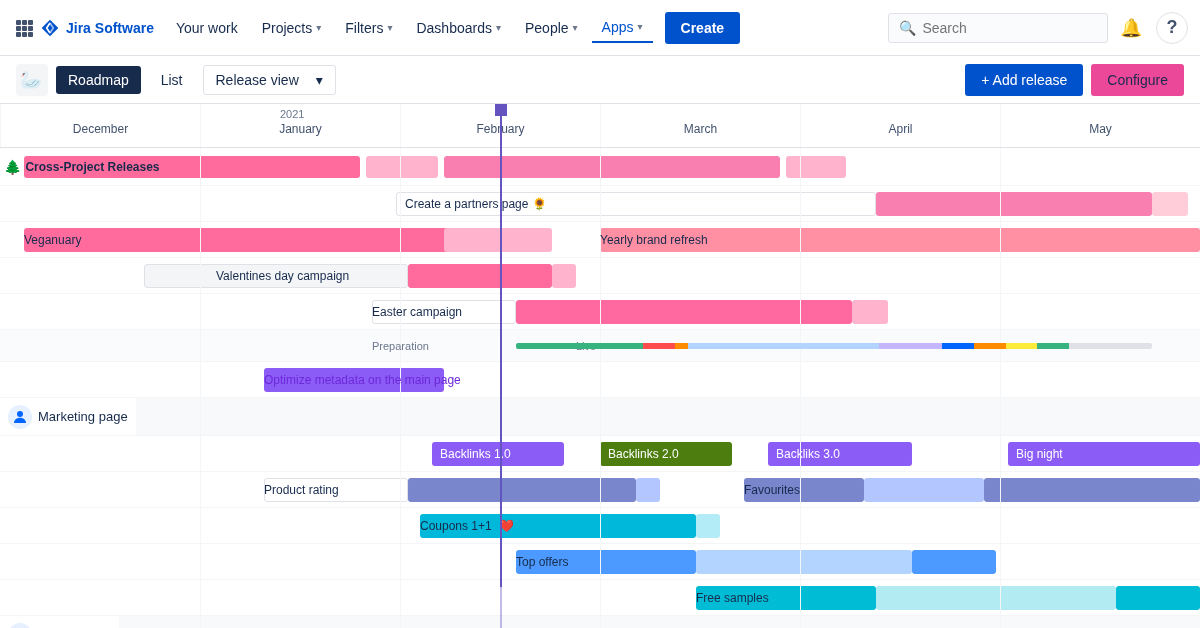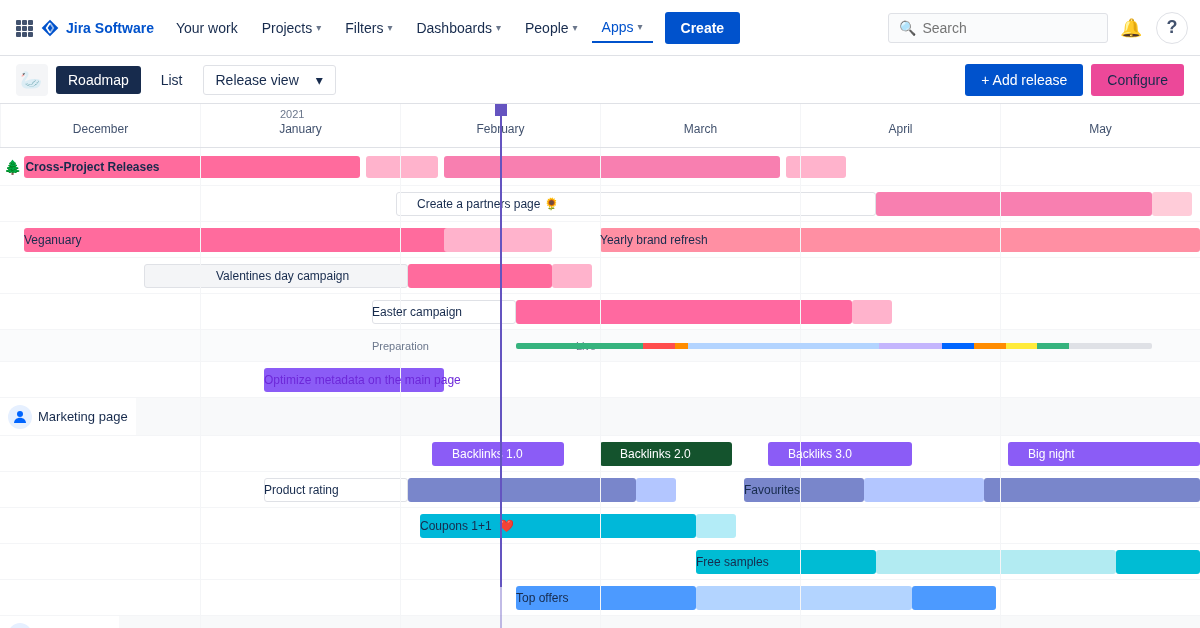--- a/index.html
+++ b/index.html
@@ -44,21 +44,21 @@
     .timeline-header { display: flex; border-bottom: 1px solid #dfe1e6; background: #fff; position: relative; }
     .month-col { flex: 1; text-align: center; padding: 4px 0 6px; font-size: 12px; color: #6b778c; border-left: 1px solid #f4f5f7; position: relative; }
 
     
     .gantt-area { position: relative; overflow: hidden; }
     .gantt-row { position: relative; height: 36px; border-bottom: 1px solid #f4f5f7; display: flex; align-items: center; }
     .team-label { position: absolute; left: 0; display: flex; align-items: center; gap: 6px; padding: 0 8px; font-size: 13px; font-weight: 500; color: #172b4d; height: 100%; background: rgba(255,255,255,0.9); z-index: 3; }
     .team-icon { width: 24px; height: 24px; border-radius: 50%; display: flex; align-items: center; justify-content: center; font-size: 14px; }
 
     
-    .bar { position: absolute; height: 24px; border-radius: 3px; display: flex; align-items: center; padding: 0 20px; font-size: 12px; font-weight: 500; white-space: nowrap; overflow: hidden; top: 50%; transform: translateY(-50%); cursor: pointer; }
+    .bar { position: absolute; height: 24px; border-radius: 3px; display: flex; align-items: center; padding: 0 8px; font-size: 12px; font-weight: 500; white-space: nowrap; overflow: hidden; top: 50%; transform: translateY(-50%); cursor: pointer; }
 
     
     .bar-pink { background: #ff6b9d; color: #fff; }
     .bar-pink-light { background: #ffb3cc; color: #172b4d; }
     .bar-outline { background: #fff; border: 1px solid #dfe1e6; color: #172b4d; }
   </style>
 </head>
 <body>
 
 <nav class="top-nav">
@@ -266,21 +266,21 @@
           </svg>
         </div>
         <span>Marketing page</span>
       </div>
     </div>
 
     <div class="gantt-row" style="height:36px;border-bottom:1px solid #f4f5f7;">
       <div class="bar" style="left:36%;width:11%;height:24px;background:#8b5cf6;color:#fff;font-size:12px;">
         <span>Backlinks 1.0</span>
       </div>
-      <div class="bar" style="left:50%;width:11%;height:24px;background:#14532d;color:#fff;font-size:12px;">
+      <div class="bar" style="left:50%;width:11%;height:24px;background:#4d7c0f;color:#fff;font-size:12px;">
         <span>Backlinks 2.0</span>
       </div>
       <div class="bar" style="left:64%;width:12%;height:24px;background:#8b5cf6;color:#fff;font-size:12px;">
         <span>Backliks 3.0</span>
       </div>
       <div class="bar" style="left:84%;width:16%;height:24px;background:#8b5cf6;color:#fff;font-size:12px;">
         <span>Big night</span>
       </div>
     </div>
 
@@ -308,41 +308,41 @@
         <span>Coupons 1+1</span>
         <span style="margin-left:4px;color:red;">❤️</span>
       </span>
 
       <div class="bar" style="left:35%;width:23%;height:24px;background:#00b8d9;"></div>
 
       <div class="bar" style="left:58%;width:2%;height:24px;background:#b3ecf7;"></div>
     </div>
 
     <div class="gantt-row" style="height:36px;border-bottom:1px solid #f4f5f7;">
+      <span style="position:absolute;left:43%;font-size:12px;font-weight:500;color:#172b4d;z-index:4;top:50%;transform:translateY(-50%);">
+        <span>Top offers</span>
+      </span>
+
+      <div class="bar" style="left:43%;width:15%;height:24px;background:#4c9aff;"></div>
+
+      <div class="bar" style="left:58%;width:18%;height:24px;background:#b3d4ff;"></div>
+
+      <div class="bar" style="left:76%;width:7%;height:24px;background:#4c9aff;"></div>
+    </div>
+
+    <div class="gantt-row" style="height:36px;border-bottom:1px solid #f4f5f7;">
       <span style="position:absolute;left:58%;font-size:12px;font-weight:500;color:#172b4d;z-index:4;top:50%;transform:translateY(-50%);">
         <span>Free samples</span>
       </span>
 
       <div class="bar" style="left:58%;width:15%;height:24px;background:#00bcd4;"></div>
 
       <div class="bar" style="left:73%;width:20%;height:24px;background:#b2ebf2;"></div>
 
       <div class="bar" style="left:93%;width:7%;height:24px;background:#00bcd4;"></div>
-    </div>
-
-    <div class="gantt-row" style="height:36px;border-bottom:1px solid #f4f5f7;">
-      <span style="position:absolute;left:43%;font-size:12px;font-weight:500;color:#172b4d;z-index:4;top:50%;transform:translateY(-50%);">
-        <span>Top offers</span>
-      </span>
-
-      <div class="bar" style="left:43%;width:15%;height:24px;background:#4c9aff;"></div>
-
-      <div class="bar" style="left:58%;width:18%;height:24px;background:#b3d4ff;"></div>
-
-      <div class="bar" style="left:76%;width:7%;height:24px;background:#4c9aff;"></div>
     </div>
 
     <div class="gantt-row" style="height:38px;border-bottom:1px solid #f4f5f7;background:#f8f9fa;">
       <div class="team-label">
         <div class="team-icon" style="background:#e6f0ff;">
           <svg width="18" height="18" viewBox="0 0 24 24">
             <rect x="2" y="3" width="9" height="9" rx="1" fill="#0065ff"></rect>
             <rect x="13" y="3" width="9" height="9" rx="1" fill="#36b37e"></rect>
             <rect x="2" y="14" width="9" height="9" rx="1" fill="#ff6b9d"></rect>
             <rect x="13" y="14" width="9" height="9" rx="1" fill="#ff8c00"></rect>

